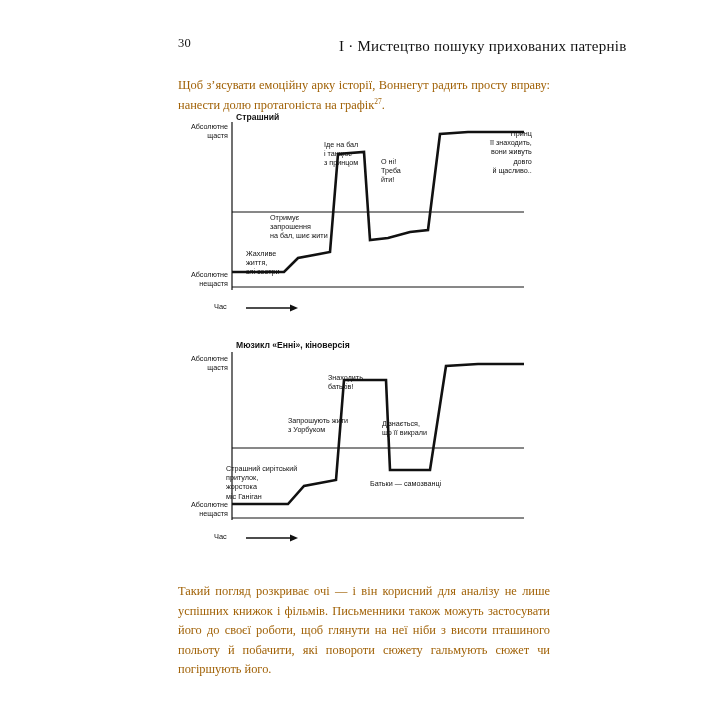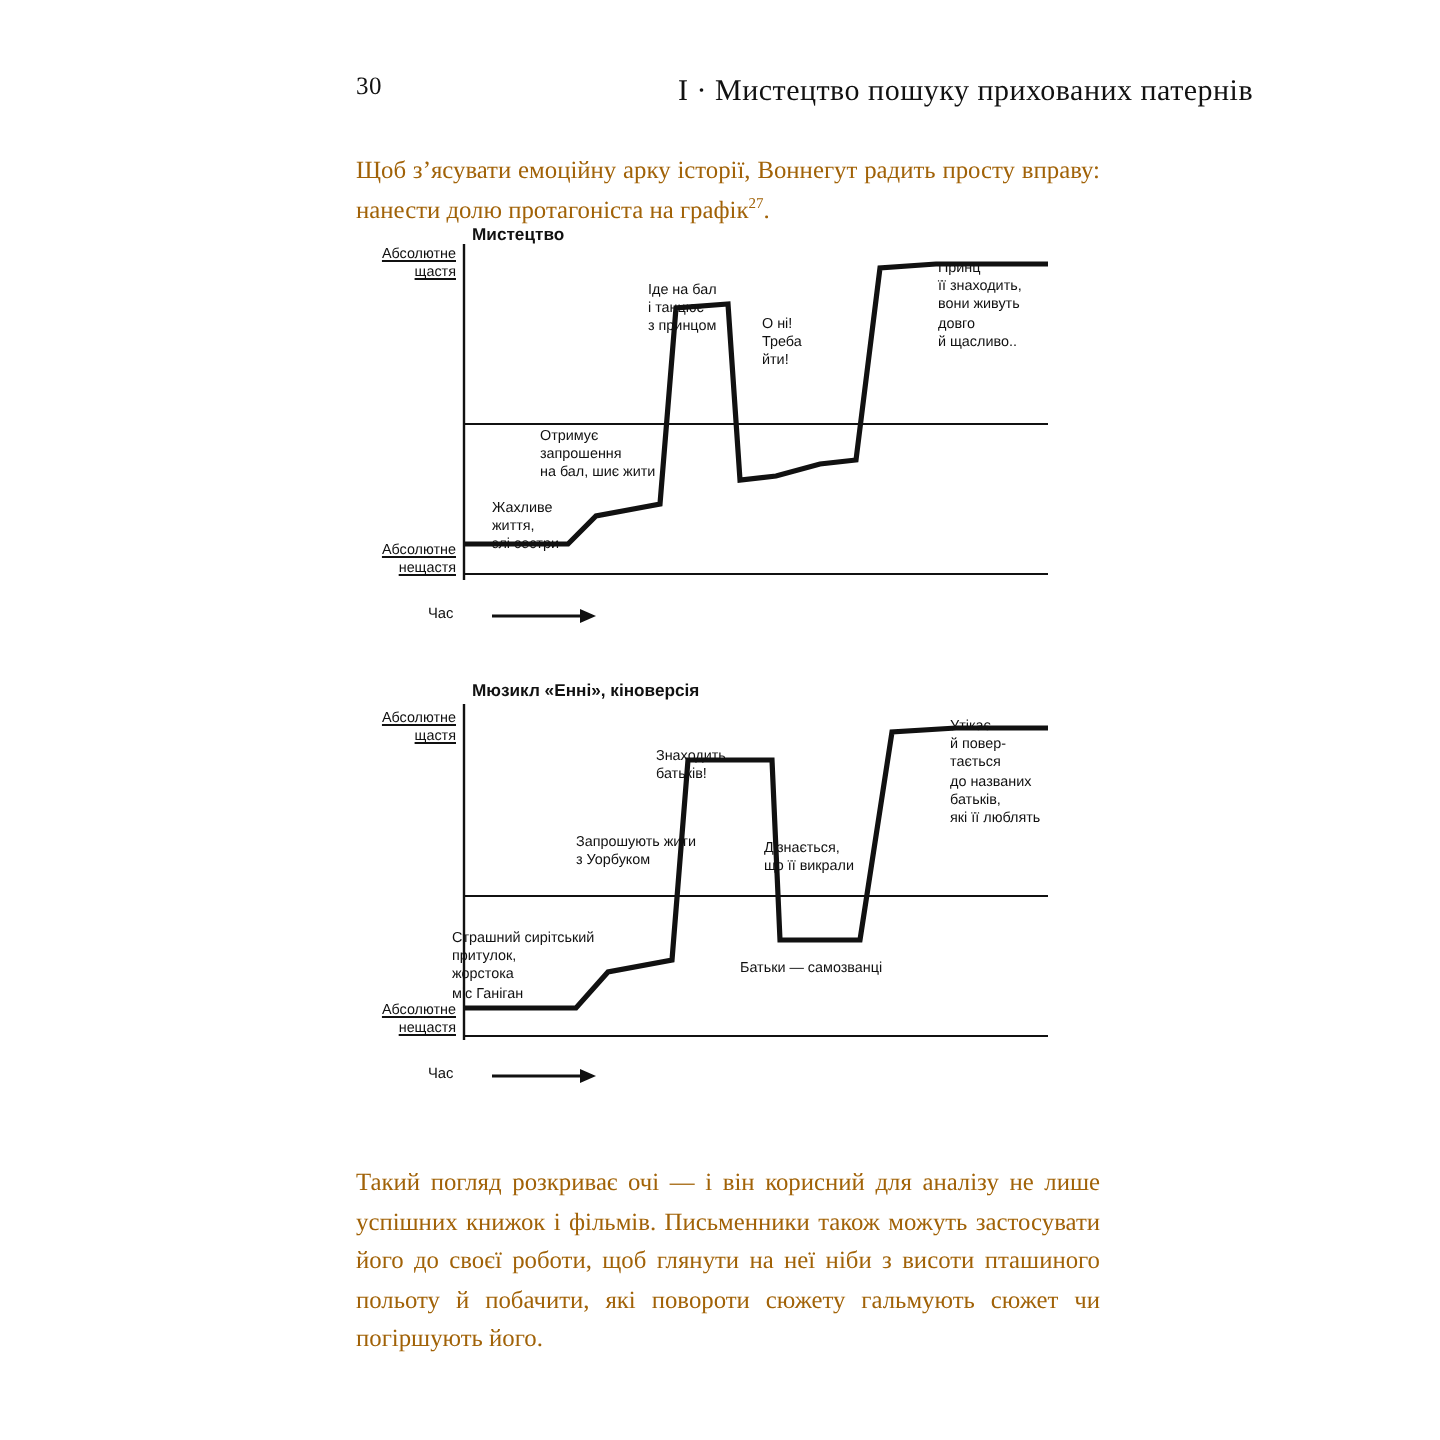--- a/index.html
+++ b/index.html
@@ -89,21 +89,20 @@
   .fig1 .fig-title { left: 58px; top: 0px; }
   .fig2 .fig-title { left: 58px; top: 0px; }
 
   .axis-label {
     position: absolute;
     font-family: "Liberation Sans", sans-serif;
     font-size: 7.2px;
     line-height: 9px;
     color: #111;
     white-space: nowrap;
-    text-decoration: underline;
   }
   .annot {
     position: absolute;
     font-family: "Liberation Sans", sans-serif;
     font-size: 7.2px;
     line-height: 9.2px;
     color: #111;
     white-space: pre-line;
   }
   .time-label {
@@ -120,21 +119,21 @@
 <div class="page">
 
   <div class="runhead">
     <span class="folio">30</span>
     <span class="runtitle">І · Мистецтво пошуку прихованих патернів</span>
   </div>
 
   <p class="bodytext top"><span>Щоб з’ясувати емоційну арку історії, Воннегут радить просту вправу: нанести долю протагоніста на графік</span><sup>27</sup><span>.</span></p>
 
   <div class="figure fig1">
-    <div class="fig-title">Мистецтво</div>
+    <div class="fig-title">Страшний</div>
 
     <svg width="372" height="215" viewBox="0 0 372 215">
 
       <line x1="54" y1="10" x2="54" y2="178" stroke="#111" stroke-width="1.2"></line>
 
       <line x1="54" y1="100" x2="346" y2="100" stroke="#111" stroke-width="1"></line>
 
       <line x1="54" y1="175" x2="346" y2="175" stroke="#111" stroke-width="1"></line>
 
       <line x1="68" y1="196" x2="112" y2="196" stroke="#111" stroke-width="1.4"></line>
@@ -148,21 +147,21 @@
     <div class="axis-label" style="left:4px; top:158px; text-align:right; width:46px; white-space:pre-line;">Абсолютне
 нещастя</div>
     <div class="time-label" style="left:36px; top:190px;">Час</div>
 
     <div class="annot" style="left:146px; top:28px;">Іде на бал
 і танцює
 з принцом</div>
     <div class="annot" style="left:203px; top:45px;">О ні!
 Треба
 йти!</div>
-    <div class="annot" style="left:291px; top:17px;">Принц
+    <div class="annot" style="left:312px; top:17px;text-align:right;">Принц
 її знаходить,
 вони живуть
 довго
 й щасливо..</div>
     <div class="annot" style="left:92px; top:101px;">Отримує
 запрошення
 на бал, шиє жити</div>
     <div class="annot" style="left:68px; top:137px;">Жахливе
 життя,
 злі сестри</div>
@@ -181,26 +180,20 @@
     </svg>
 
     <div class="axis-label" style="left:4px; top:14px; text-align:right; width:46px; white-space:pre-line;">Абсолютне
 щастя</div>
     <div class="axis-label" style="left:4px; top:160px; text-align:right; width:46px; white-space:pre-line;">Абсолютне
 нещастя</div>
     <div class="time-label" style="left:36px; top:192px;">Час</div>
 
     <div class="annot" style="left:150px; top:33px;">Знаходить
 батьків!</div>
-    <div class="annot" style="left:297px; top:18px;">Утікає
-й повер-
-тається
-до названих
-батьків,
-які її люблять</div>
     <div class="annot" style="left:110px; top:76px;">Запрошують жити
 з Уорбуком</div>
     <div class="annot" style="left:204px; top:79px;">Дізнається,
 що її викрали</div>
     <div class="annot" style="left:48px; top:124px;">Страшний сирітський
 притулок,
 жорстока
 міс Ганіган</div>
     <div class="annot" style="left:192px; top:139px;">Батьки — самозванці</div>
   </div>

